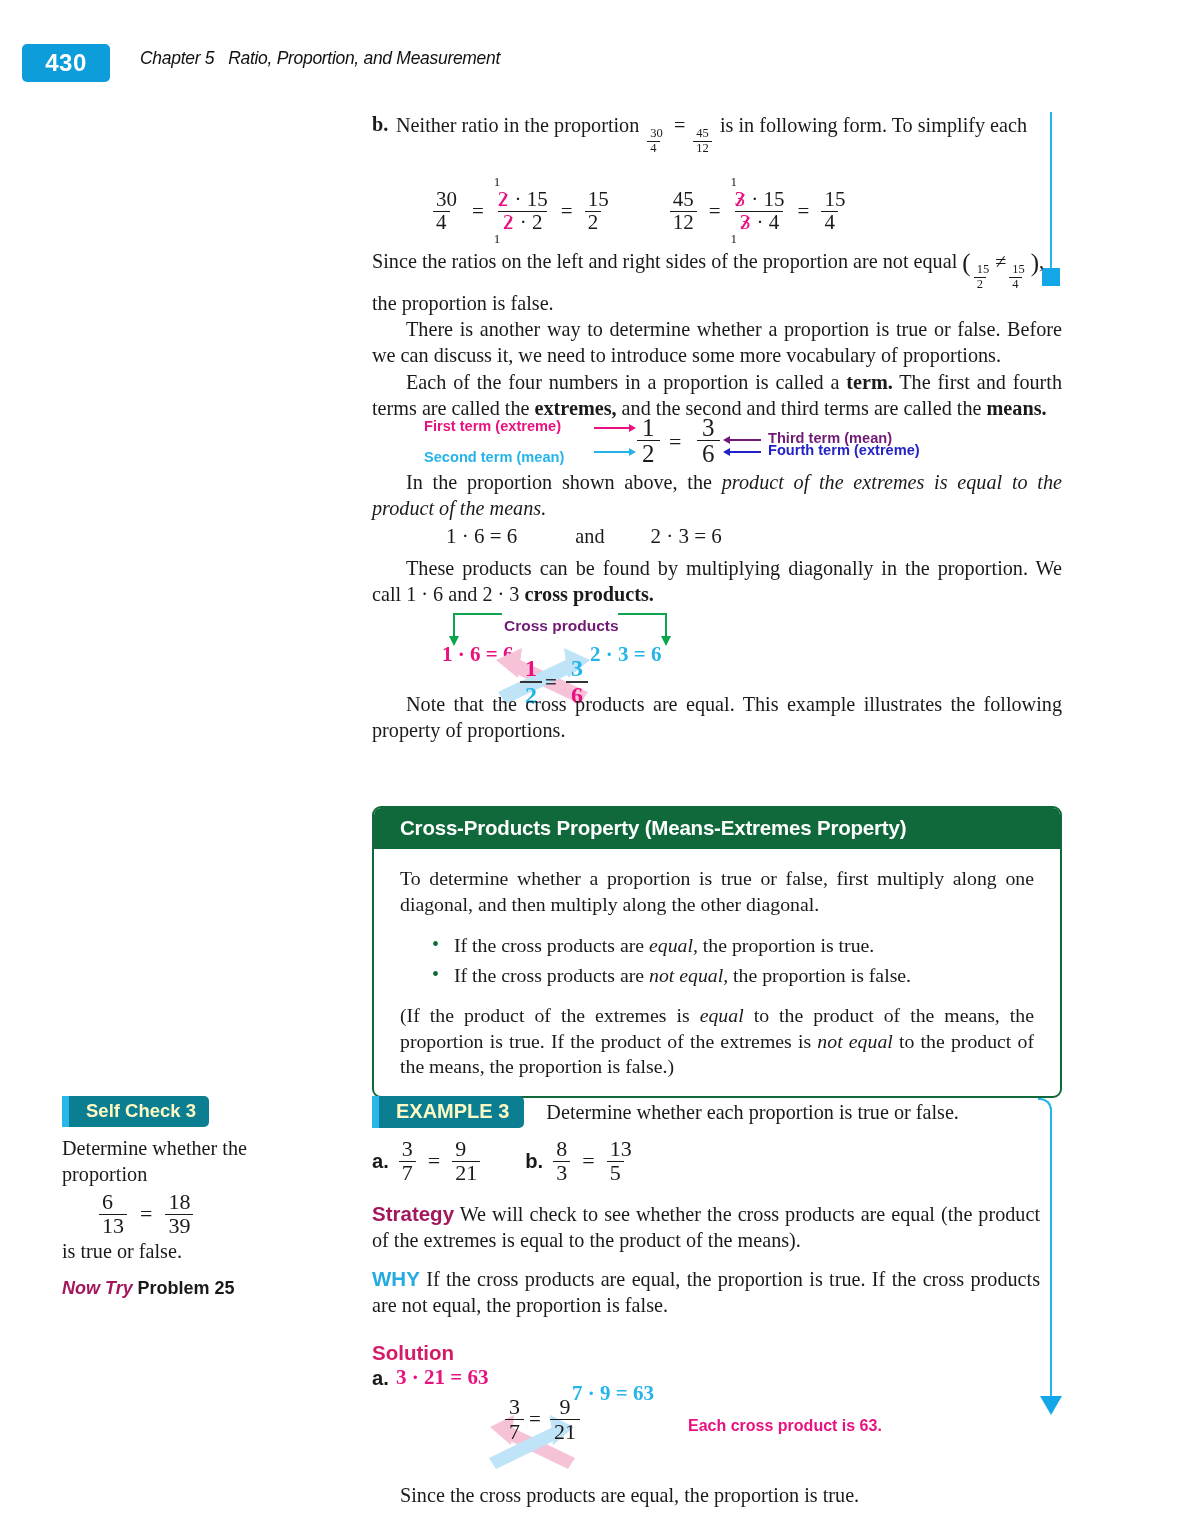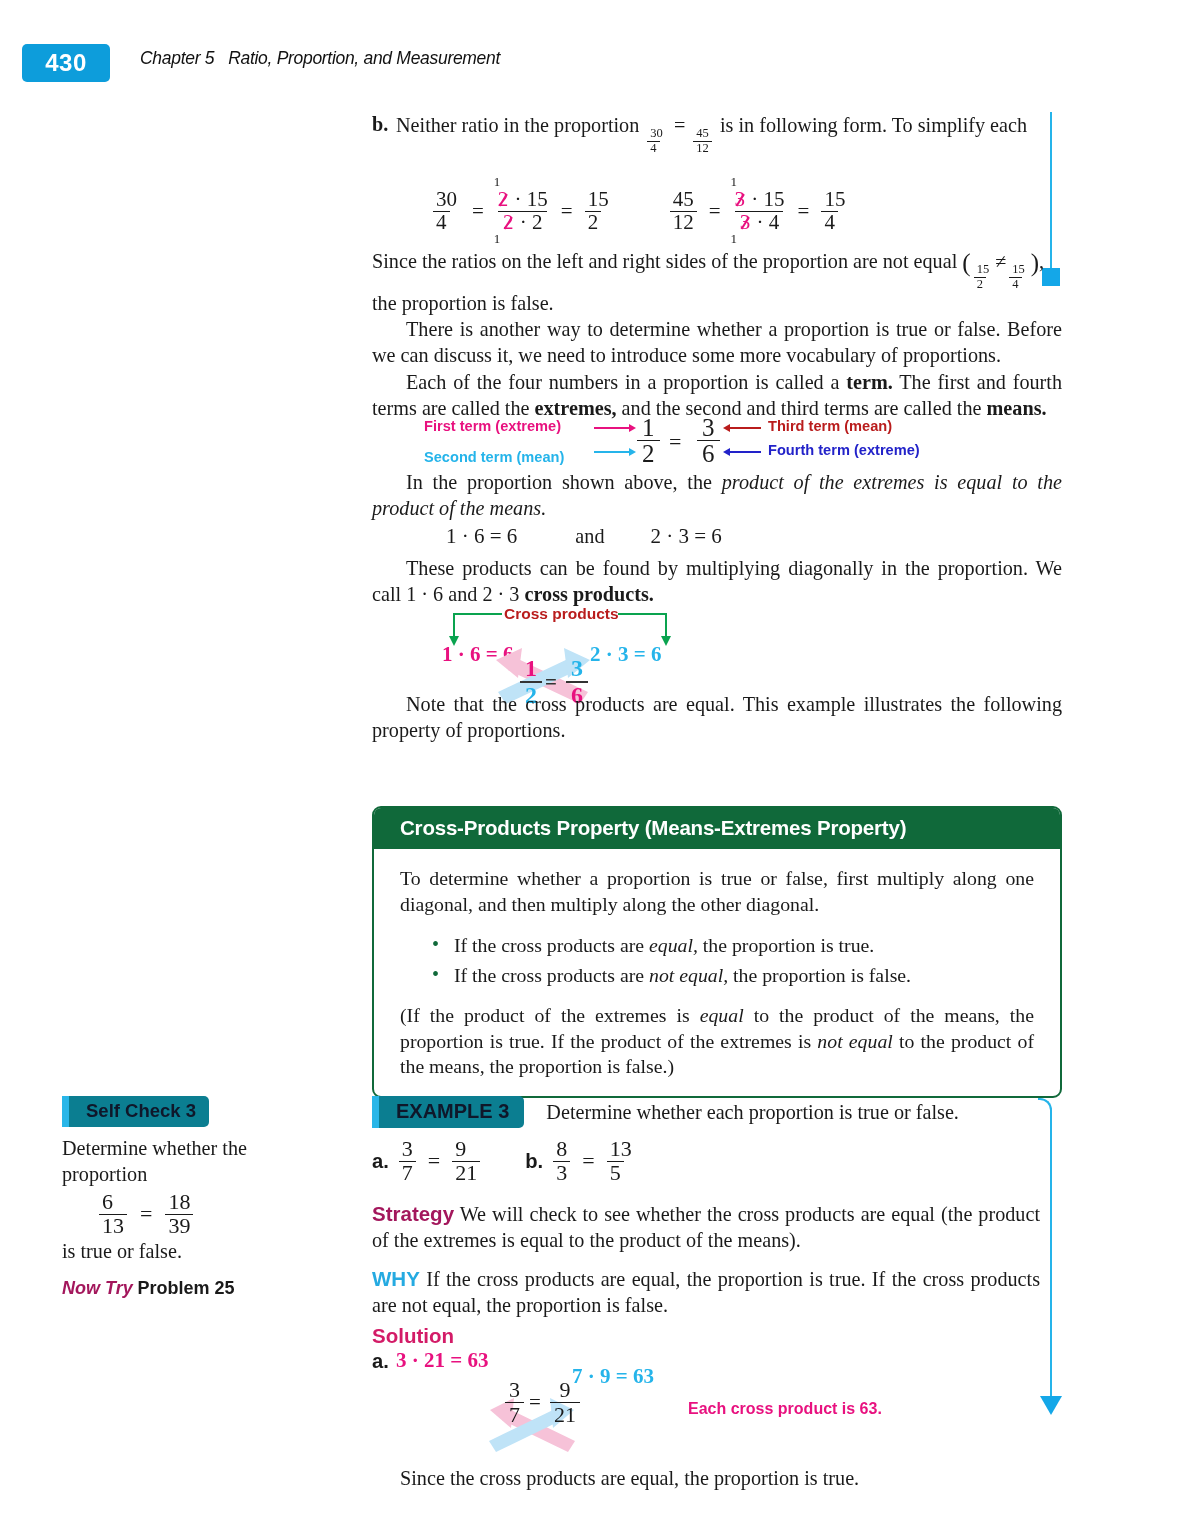--- a/index.html
+++ b/index.html
@@ -53,21 +53,21 @@
   }
   .sup1 { color:#1a1a1a; font-size:13px; display:block; text-align:left;
           line-height:11px; height:13px; }
 
   
   #terms-diagram { position:absolute; left:424px; top:416px; width:440px; height:52px;
      font-family:"Liberation Sans", sans-serif; font-size:14.6px; font-weight:bold; }
   .tlab { position:absolute; white-space:nowrap; }
   .c-magenta { color:#e8117f; }
   .c-cyan { color:#25b4ea; }
-  .c-green { color:#b91c1c; }
+  .c-green { color:#701a75;margin-top:12px; }
   .c-blue { color:#2222c9; }
   .arrow-h { position:absolute; height:2px; }
   .arrow-h::after { content:""; position:absolute; top:-3.2px; width:0; height:0;
       border-top:4.2px solid transparent; border-bottom:4.2px solid transparent; }
   .arrow-h.right::after { right:-6px; border-left:7px solid currentColor; }
   .arrow-h.left::after  { left:-6px;  border-right:7px solid currentColor; }
   .arrow-h { background:currentColor; }
 
   
   .xdiag { position:absolute; }
@@ -86,21 +86,21 @@
   #property-box .pb-body p { margin:0; font-size:19.8px; line-height:25.5px; text-align:justify; }
   #property-box ul { margin:13px 0 13px 0; padding:0 0 0 32px; list-style:none; }
   #property-box li { font-size:19.8px; line-height:30px; position:relative; padding-left:22px; }
   #property-box li::before { content:"\2022"; position:absolute; left:0; top:-1px;
       color:#10693a; font-size:20px; }
 
   
   #self-check { position:absolute; left:62px; top:1096px; width:280px; }
   .badge {
     display:inline-block; position:relative;
-    background:#0b7e91; color:#0f172a;
+    background:#0b7e91; color:#fef9c3;
     font-family:"Liberation Sans", sans-serif; font-weight:bold;
     border-radius:0 5px 5px 0; padding:4px 13px 5px 17px;
     border-left:7px solid #29b6e8;
   }
   #self-check .badge { font-size:18.5px; }
   #self-check .sc-text { font-size:20.2px; line-height:25.5px; margin-top:9px; }
   .nowtry { margin-top:12px; font-size:19.5px; }
   .nowtry .nt { color:#a3175c; font-weight:bold; font-style:italic;
                 font-family:"Liberation Sans", sans-serif; font-size:18px; }
   .nowtry .pb { font-weight:bold; font-family:"Liberation Sans", sans-serif; font-size:18px; }
@@ -404,21 +404,21 @@
   <div class="runtext" style="margin-top:17px; width:668px;">
     <span class="labelrun lbl-strategy">Strategy</span>
     <span>We will check to see whether the cross products are equal (the product of the extremes is equal to the product of the means).</span>
   </div>
 
   <div class="runtext" style="margin-top:13px; width:668px;">
     <span class="labelrun lbl-why">WHY</span>
     <span>If the cross products are equal, the proportion is true. If the cross products are not equal, the proportion is false.</span>
   </div>
 
-  <div class="labelrun lbl-solution" style="margin-top:6px;">Solution</div>
+  <div class="labelrun lbl-solution" style="margin-top:23px;">Solution</div>
 
   <div style="position:relative; height:120px;">
     <span class="bold" style="position:absolute; left:0; top:2px; font-size:20.2px; font-family:'Liberation Sans',sans-serif;">a.</span>
     <span class="c-magenta" style="position:absolute; left:24px; top:0; font-family:'Liberation Serif',serif; font-weight:bold; font-size:21px;">3 · 21 = 63</span>
     <span class="c-cyan" style="position:absolute; left:200px; top:16px; font-family:'Liberation Serif',serif; font-weight:bold; font-size:21px;">7 · 9 = 63</span>
 
     <svg width="300" height="110" style="position:absolute; left:60px; top:14px;">
       <g fill="#f6c2d8">
         <polygon points="136,90 70,58 77,47 143,79"></polygon>
         <polygon points="79,66 58,48 82,36"></polygon>

